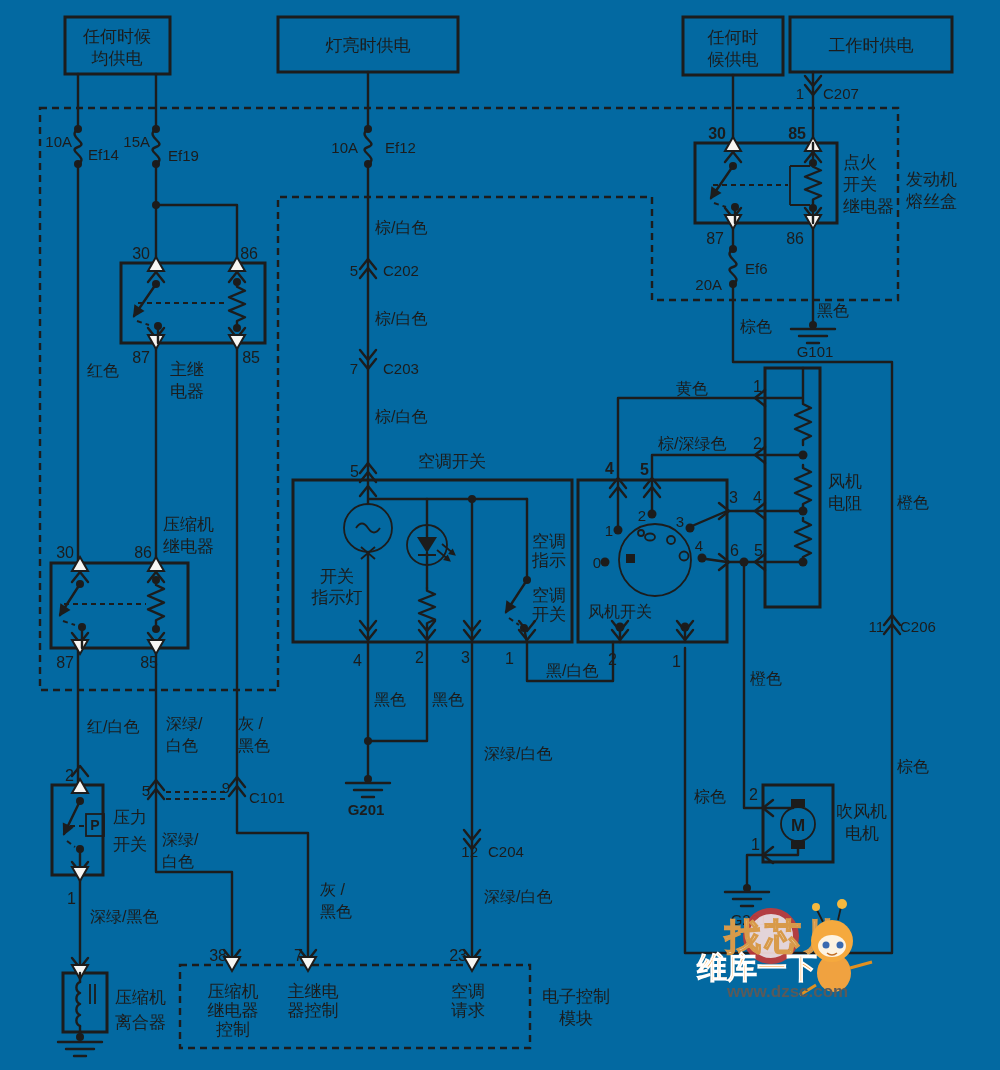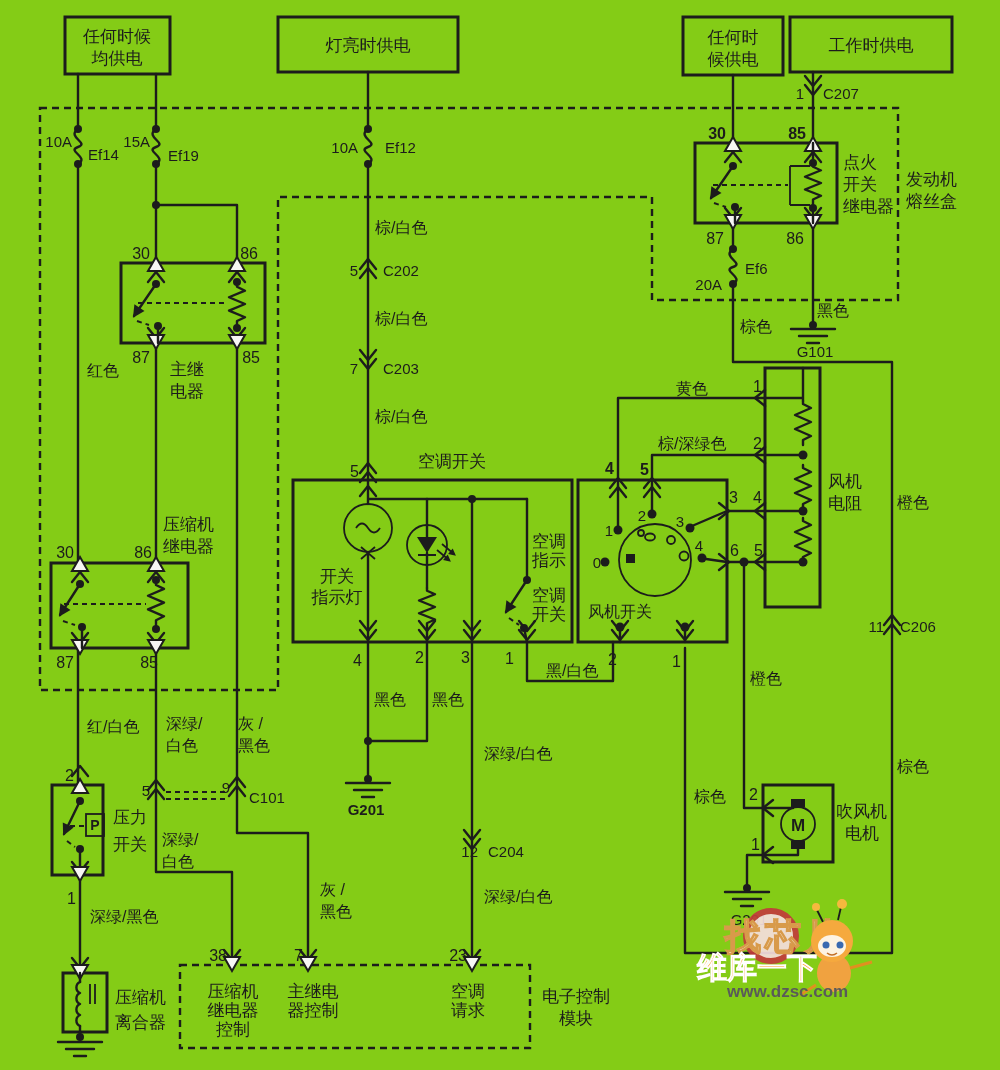--- a/index.html
+++ b/index.html
@@ -1,16 +1,16 @@
 <!DOCTYPE html>
 <html><head>
 <meta charset="utf-8">
 <style>
   html,body{margin:0;padding:0;background:#eceae6;}
-  #stage{width:1000px;height:1070px;margin:0 auto;background:#84cc16;}
+  #stage{width:1000px;height:1070px;margin:0 auto;background:#0369a1;}
   .t{font-family:"Liberation Sans","DejaVu Sans",sans-serif;fill:#1c1c1c;}
   .f17{font-size:17px}.f16{font-size:16px}.f15{font-size:15px}.f14{font-size:14px}
   .b{font-weight:bold}
   .mid{text-anchor:middle}.end{text-anchor:end}
   .w{stroke:#1c1c1c;stroke-width:2.4;fill:none;stroke-linecap:round;stroke-linejoin:round}
   .thin{stroke:#1c1c1c;stroke-width:1.8;fill:none}
   .bx{stroke:#1c1c1c;stroke-width:3;fill:none}
   .dsh{stroke:#1c1c1c;stroke-width:2.4;fill:none;stroke-dasharray:7 5}
   .dsh2{stroke:#1c1c1c;stroke-width:2;fill:none;stroke-dasharray:5 4}
   .dot{fill:#1c1c1c;stroke:none}

